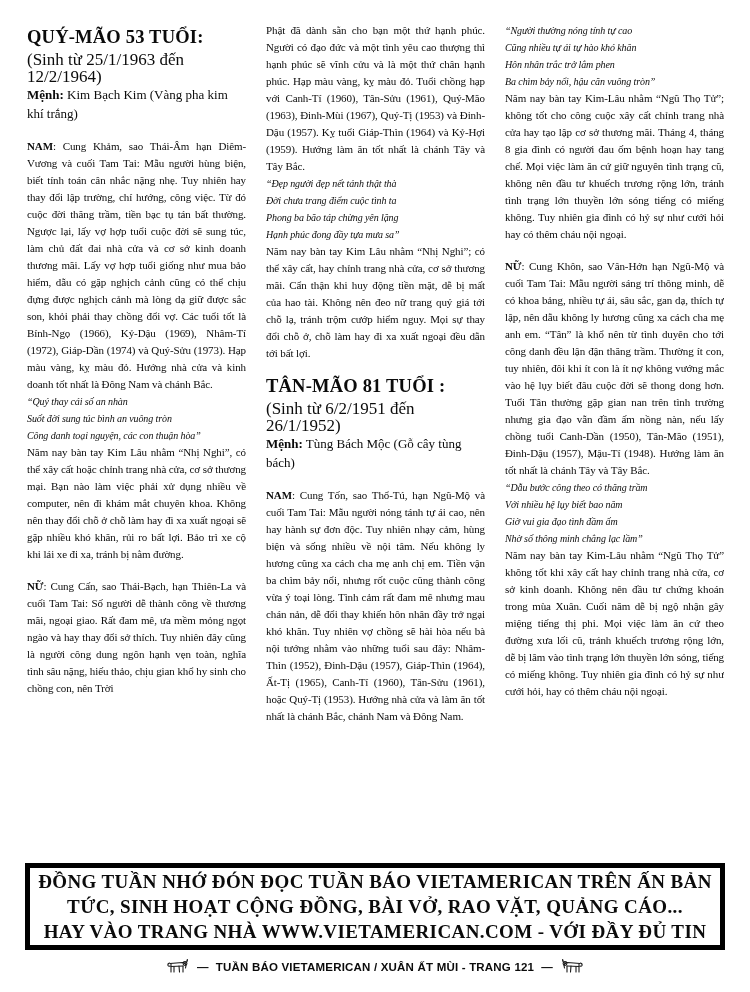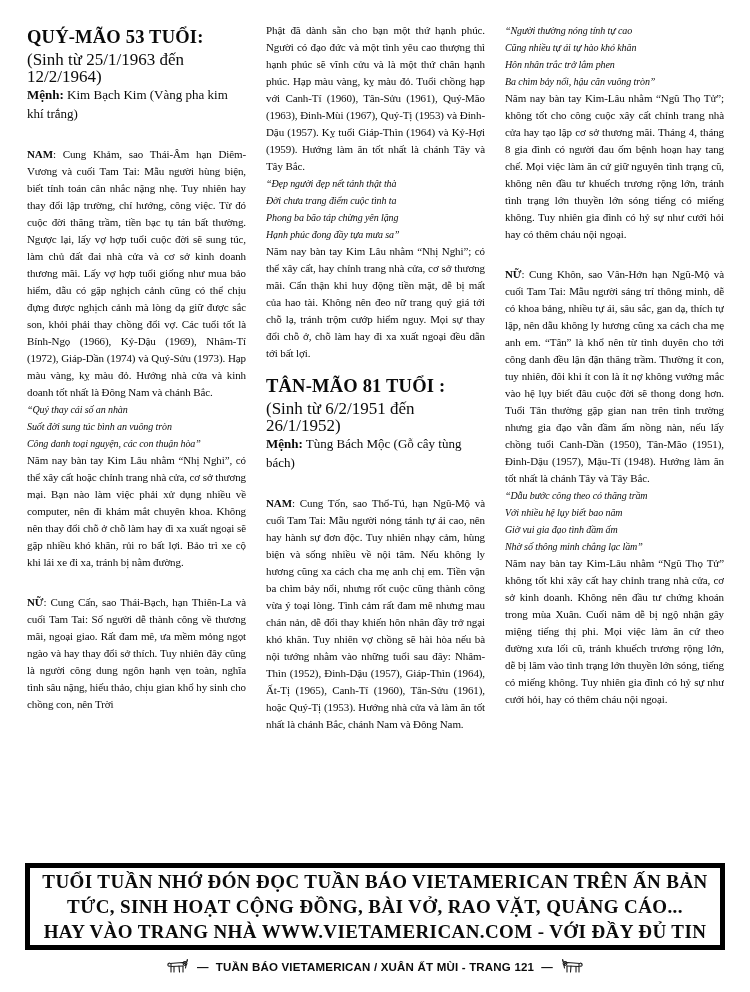--- a/index.html
+++ b/index.html
@@ -40,21 +40,21 @@
     font-size:13px;
     line-height:19px;
   }
   .body-p{
     font-size:11px;
     line-height:17px;
     text-align:justify;
     letter-spacing:-0.1px;
     margin:0;
   }
-  .mt{margin-top:23px;}
+  .mt{margin-top:15px;}
   .mt-sm{margin-top:13px;}
   .lead{font-weight:bold;}
   .poem{
     font-style:italic;
     font-size:10px;
     line-height:17px;
     letter-spacing:-0.1px;
   }
   .poem div{white-space:normal;}
   .banner{
@@ -141,21 +141,21 @@
         <div>Với nhiều hệ lụy biết bao năm</div>
         <div>Giờ vui gia đạo tình đầm ấm</div>
         <div>Nhờ số thông minh chẳng lạc lầm”</div>
       </div>
       <p class="body-p">Năm nay bàn tay Kim-Lâu nhằm “Ngũ Thọ Tử” không tốt khi xây cất hay chỉnh trang nhà cửa, cơ sở kinh doanh.  Không nên đầu tư chứng khoán trong mùa Xuân. Cuối năm dễ bị ngộ nhận gây miệng tiếng thị phi. Mọi việc làm ăn cứ theo đường xưa lối cũ, tránh khuếch trương rộng lớn, dễ bị lâm vào tình trạng lớn thuyền lớn sóng, tiếng có miếng không. Tuy nhiên gia đình có hỷ sự như cưới hỏi, hay có thêm cháu nội ngoại.</p>
     </div>
 
   </div>
 
   <div class="banner">
-    <div>TUỔI TUẦN NHỚ ĐÓN ĐỌC TUẦN BÁO VIETAMERICAN TRÊN ẤN BẢN</div>
+    <div>ĐỒNG TUẦN NHỚ ĐÓN ĐỌC TUẦN BÁO VIETAMERICAN TRÊN ẤN BẢN</div>
     <div>TỨC, SINH HOẠT CỘNG ĐỒNG, BÀI VỞ, RAO VẶT, QUẢNG CÁO...</div>
     <div>HAY VÀO TRANG NHÀ WWW.VIETAMERICAN.COM - VỚI ĐẦY ĐỦ TIN</div>
   </div>
 
   <div class="pagefooter">
     <span class="goat">
       <svg width="24" height="17" viewBox="0 0 24 17">
         <g fill="none" stroke="#1a1a1a" stroke-width="1.1" stroke-linecap="round">
           <path d="M3.5 6 Q1.5 6.5 2 8.5 Q2.6 9.6 4 9"></path>
           <path d="M4 6.5 L16.5 5.5 Q19.5 5.5 20 8.5 L19.5 11"></path>

